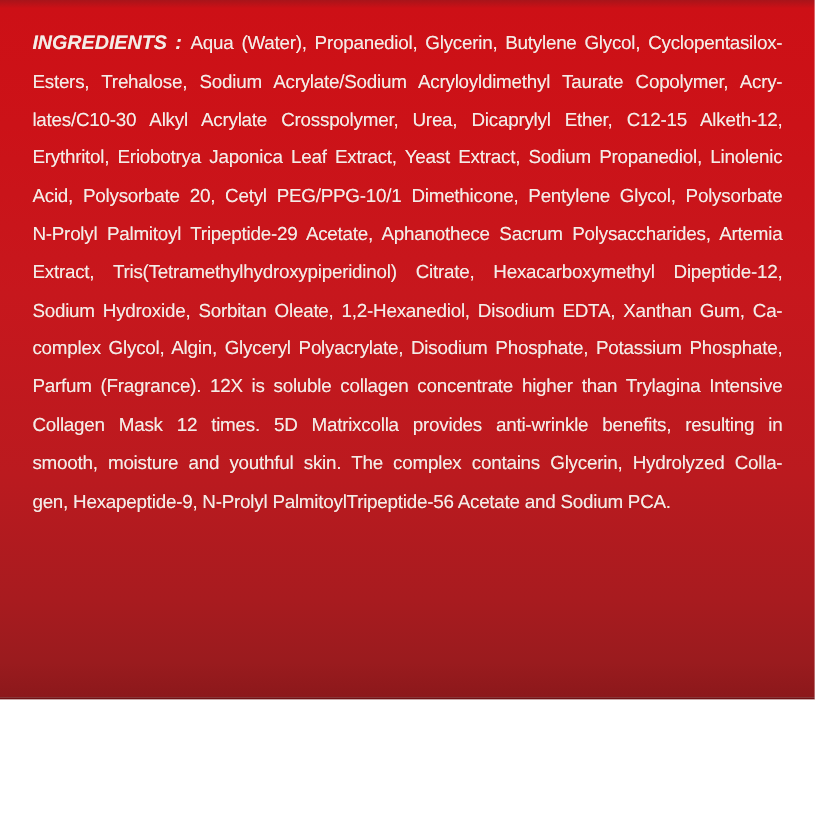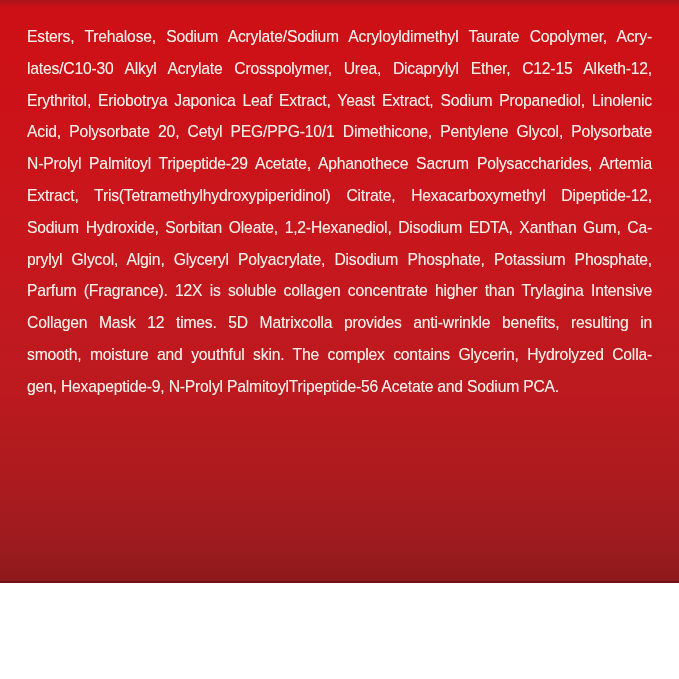--- a/index.html
+++ b/index.html
@@ -66,27 +66,30 @@
     width: 679px;
     height: 96px;
     background: #ffffff;
   }
 </style>
 </head>
 <body>
 
 <div class="ingredients-panel">
   <div class="text-block">
+    <div class="line">
+      <span class="ing-label">INGREDIENTS :</span><span>Aqua (Water), Propanediol, Glycerin, Butylene Glycol, Cyclopentasilox-</span>
+    </div>
     <div class="line">Esters, Trehalose, Sodium Acrylate/Sodium Acryloyldimethyl Taurate Copolymer, Acry-</div>
     <div class="line">lates/C10-30 Alkyl Acrylate Crosspolymer, Urea, Dicaprylyl Ether, C12-15 Alketh-12,</div>
     <div class="line">Erythritol, Eriobotrya Japonica Leaf Extract, Yeast Extract, Sodium Propanediol, Linolenic</div>
     <div class="line">Acid, Polysorbate 20, Cetyl PEG/PPG-10/1 Dimethicone, Pentylene Glycol, Polysorbate</div>
     <div class="line">N-Prolyl Palmitoyl Tripeptide-29 Acetate, Aphanothece Sacrum Polysaccharides, Artemia</div>
     <div class="line">Extract, Tris(Tetramethylhydroxypiperidinol) Citrate, Hexacarboxymethyl Dipeptide-12,</div>
     <div class="line">Sodium Hydroxide, Sorbitan Oleate, 1,2-Hexanediol, Disodium EDTA, Xanthan Gum, Ca-</div>
-    <div class="line">prylyl Glycol, Algin, Glyceryl Polyacrylate, Disodium Phosphate, Potassium Phosphate,</div>
+    <div class="line">complex Glycol, Algin, Glyceryl Polyacrylate, Disodium Phosphate, Potassium Phosphate,</div>
     <div class="line">Parfum (Fragrance). 12X is soluble collagen concentrate higher than Trylagina Intensive</div>
     <div class="line">Collagen Mask 12 times. 5D Matrixcolla provides anti-wrinkle benefits, resulting in</div>
     <div class="line">smooth, moisture and youthful skin. The complex contains Glycerin, Hydrolyzed Colla-</div>
     <div class="line last">gen, Hexapeptide-9, N-Prolyl PalmitoylTripeptide-56 Acetate and Sodium PCA.</div>
   </div>
 </div>
 <div class="bottom-strip"></div>
 
 </body></html>

